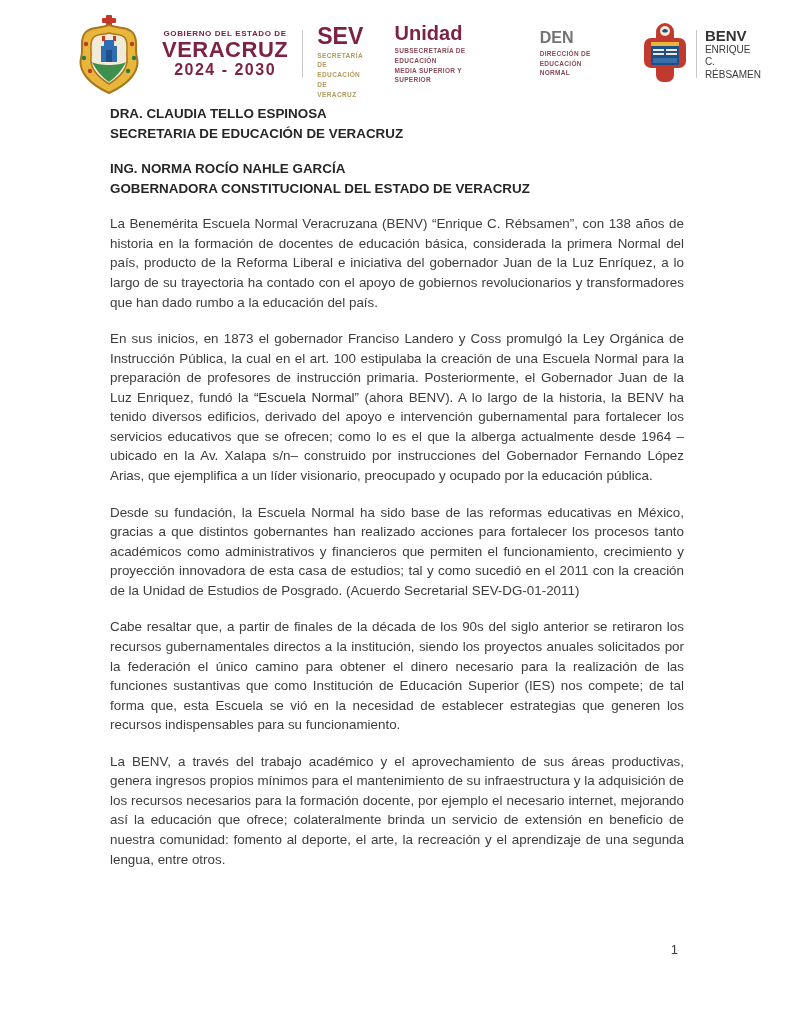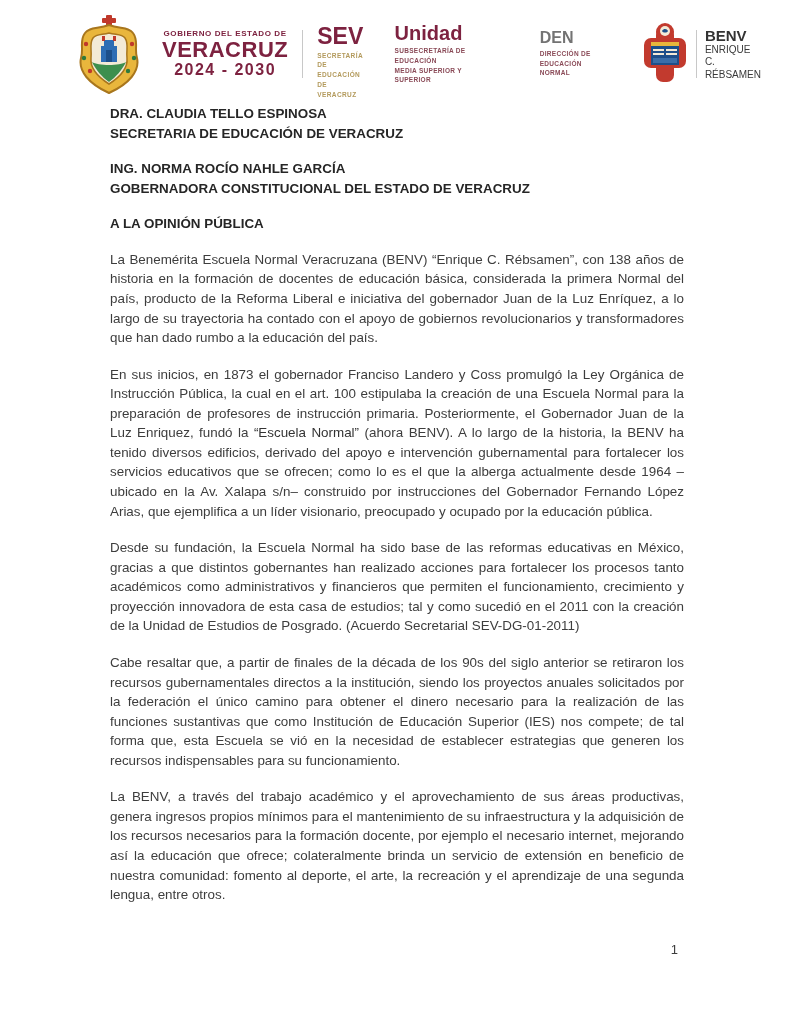--- a/index.html
+++ b/index.html
@@ -151,21 +151,20 @@
   </div>
 
   <div class="content">
 
     <div class="recipient">DRA. CLAUDIA TELLO ESPINOSA
 SECRETARIA DE EDUCACIÓN DE VERACRUZ</div>
 
     <div class="recipient">ING. NORMA ROCÍO NAHLE GARCÍA
 GOBERNADORA CONSTITUCIONAL DEL ESTADO DE VERACRUZ</div>
 
-    <div class="salutation">A LA OPINIÓN PÚBLICA</div>
 
     <p class="para">La Benemérita Escuela Normal Veracruzana (BENV) “Enrique C. Rébsamen”, con 138 años de historia en la formación de docentes de educación básica, considerada la primera Normal del país, producto de la Reforma Liberal e iniciativa del gobernador Juan de la Luz Enríquez, a lo largo de su trayectoria ha contado con el apoyo de gobiernos revolucionarios y transformadores que han dado rumbo a la educación del país.</p>
 
     <p class="para"><span>En sus inicios, en 1873 el gobernador Franciso Landero y Coss promulgó la Ley Orgánica de Instrucción Pública, la cual en el art. 100 estipulaba la creación de  una Escuela Normal para la preparación de profesores de instrucción primaria. Posteriormente, el Gobernador Juan de la Luz Enriquez, fundó la </span><span class="bold-inline">“Escuela Normal”</span><span> (ahora BENV). A lo largo de la historia, la BENV ha tenido diversos edificios, derivado del apoyo e intervención gubernamental para fortalecer los servicios educativos que se ofrecen; como lo es el que la alberga actualmente desde 1964 – ubicado en la Av. Xalapa s/n– construido por instrucciones del Gobernador Fernando López Arias, que ejemplifica a un líder visionario, preocupado y ocupado por la educación pública.</span></p>
 
     <p class="para">Desde su fundación, la Escuela Normal ha sido base de las reformas educativas en México, gracias a que distintos gobernantes han realizado acciones para fortalecer los procesos tanto académicos como administrativos y financieros que permiten el funcionamiento, crecimiento y proyección innovadora de esta casa de estudios; tal y como sucedió en el 2011 con la creación de la Unidad de Estudios de Posgrado. (Acuerdo Secretarial SEV-DG-01-2011)</p>
 
     <p class="para">Cabe resaltar que, a partir de finales de la década de los 90s del siglo anterior se retiraron los recursos gubernamentales directos a la institución, siendo los proyectos anuales solicitados por la federación el único camino para obtener el dinero necesario para la realización de las funciones sustantivas que como Institución de Educación Superior (IES) nos compete; de tal forma que, esta Escuela se vió en la necesidad de establecer estrategias que generen los recursos indispensables para su funcionamiento.</p>
 
     <p class="para">La BENV, a través del trabajo académico y el aprovechamiento de sus áreas productivas, genera ingresos propios mínimos para el mantenimiento de su infraestructura y la adquisición de los recursos necesarios para la formación docente, por ejemplo el necesario internet, mejorando así la educación que ofrece; colateralmente brinda un servicio de extensión en beneficio de nuestra comunidad: fomento al deporte, el arte, la recreación y el aprendizaje de una segunda lengua, entre otros.</p>

